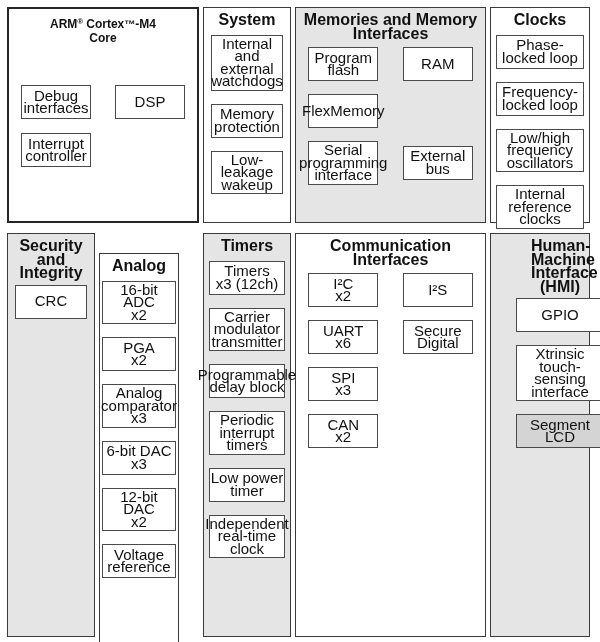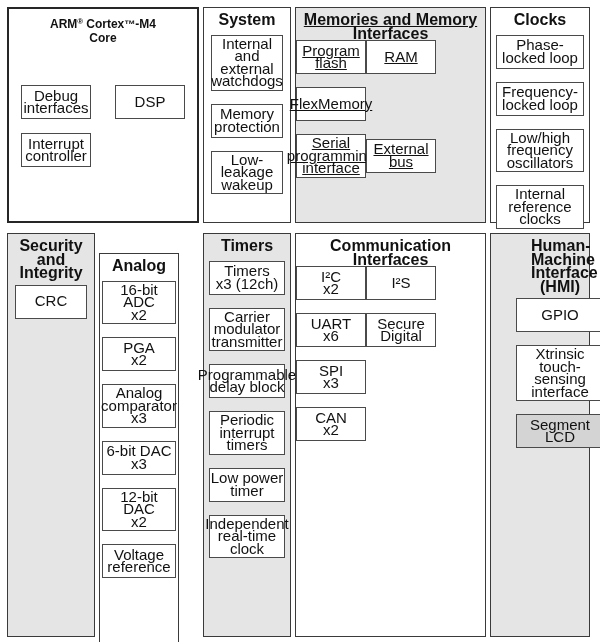--- a/index.html
+++ b/index.html
@@ -24,22 +24,22 @@
     display:flex; align-items:center; justify-content:center;
     text-align:center; font-size:15px; line-height:12.5px;
     white-space:pre-line;
   }
   .block.shaded { background:#d4d4d4; }
 
   .vstack { display:flex; flex-direction:column; align-items:center; gap:13px; margin-top:8px; }
   .vstack.tight { margin-top:5px; }
 
   .grid2 {
-    display:grid; grid-template-columns:1fr 1fr 1fr;
-    row-gap:13px; justify-items:center; align-items:center; margin-top:0;
+    display:grid; grid-template-columns:1fr 1fr;
+    row-gap:13px; justify-items:center; align-items:center; margin-top:7px;
   }
   .r1c1{grid-area:1/1} .r2c1{grid-area:2/1} .r3c1{grid-area:3/1} .r4c1{grid-area:4/1}
   .r1c2{grid-area:1/2} .r2c2{grid-area:2/2} .r3c2{grid-area:3/2}
 
   
   .arm-title { text-align:center; font-weight:bold; font-size:12px; line-height:13.5px; padding-top:6px; }
   .arm-title .sup { font-size:8px; vertical-align:4px; }
   .arm-title .tm { font-size:11px; }
   .arm-title .sp { margin-left:3px; }
   .abs { position:absolute; }
@@ -73,21 +73,21 @@
       <div class="block">Internal
 and external
 watchdogs</div>
       <div class="block">Memory
 protection</div>
       <div class="block">Low-leakage
 wakeup</div>
     </div>
   </section>
 
-  <section class="panel gray" style="left:295px; top:7px; width:191px; height:216px;text-decoration:underline;">
+  <section class="panel gray" style="left:295px; top:7px; width:191px; height:216px;">
     <h3 class="panel-title">Memories and Memory Interfaces</h3>
     <div class="grid2">
       <div class="block w70 r1c1">Program
 flash</div>
       <div class="block w70 r1c2">RAM</div>
       <div class="block w70 r2c1">FlexMemory</div>
       <div class="block w70 r3c1">Serial
 programming
 interface</div>
       <div class="block w70 r3c2">External

